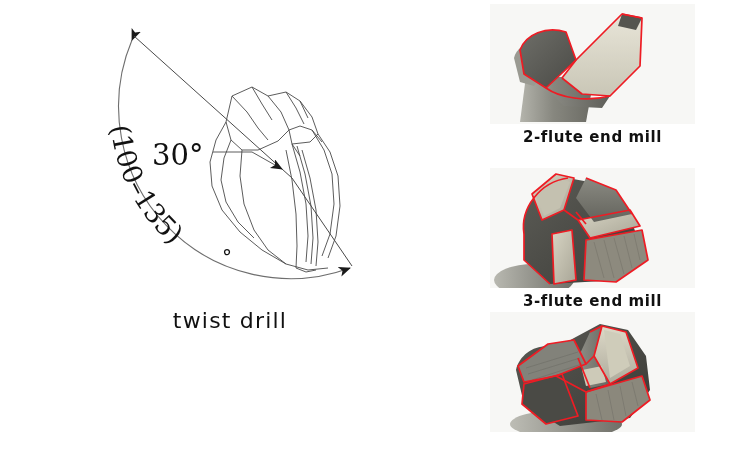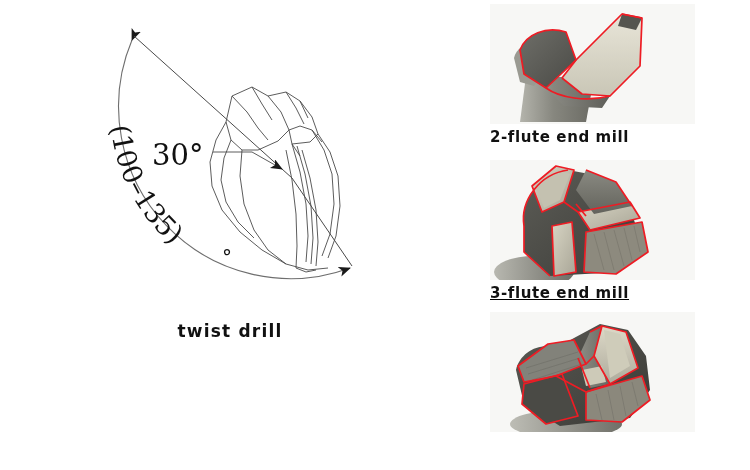--- a/index.html
+++ b/index.html
@@ -18,37 +18,37 @@
   .left-svg{position:absolute;left:0;top:0;}
 
   .caption{
     position:absolute;
     text-align:center;
     color:#111111;
     font-family:"DejaVu Sans", sans-serif;
     white-space:nowrap;
   }
   .caption-twist{
-    left:110px;top:321px;width:240px;
-    font-size:17px;letter-spacing:1.2px;font-weight:700;
+    left:110px;top:308px;width:240px;
+    font-size:22px;letter-spacing:1.2px;font-weight:400;
   }
 
   
   .right-panel{position:absolute;left:460px;top:0;width:290px;height:470px;}
   .photo-card{position:absolute;left:30px;width:205px;}
   .photo-card.c1{top:4px;}
-  .photo-card.c2{top:160px;text-decoration:underline;}
+  .photo-card.c2{top:168px;}
   .photo-card.c3{top:312px;}
   .photo-frame{
     position:relative;width:205px;height:120px;
     background:#f7f7f5;overflow:hidden;
   }
   .photo-frame svg{position:absolute;left:0;top:0;}
   .photo-caption{
-    margin-top:4px;width:205px;text-align:left;
+    margin-top:4px;width:205px;text-align:center;
     font-family:"DejaVu Sans", sans-serif;
     font-size:15px;font-weight:700;color:#111111;
     letter-spacing:0.6px;white-space:nowrap;
   }
 </style>
 </head>
 <body>
 
 <div class="figure">
 

